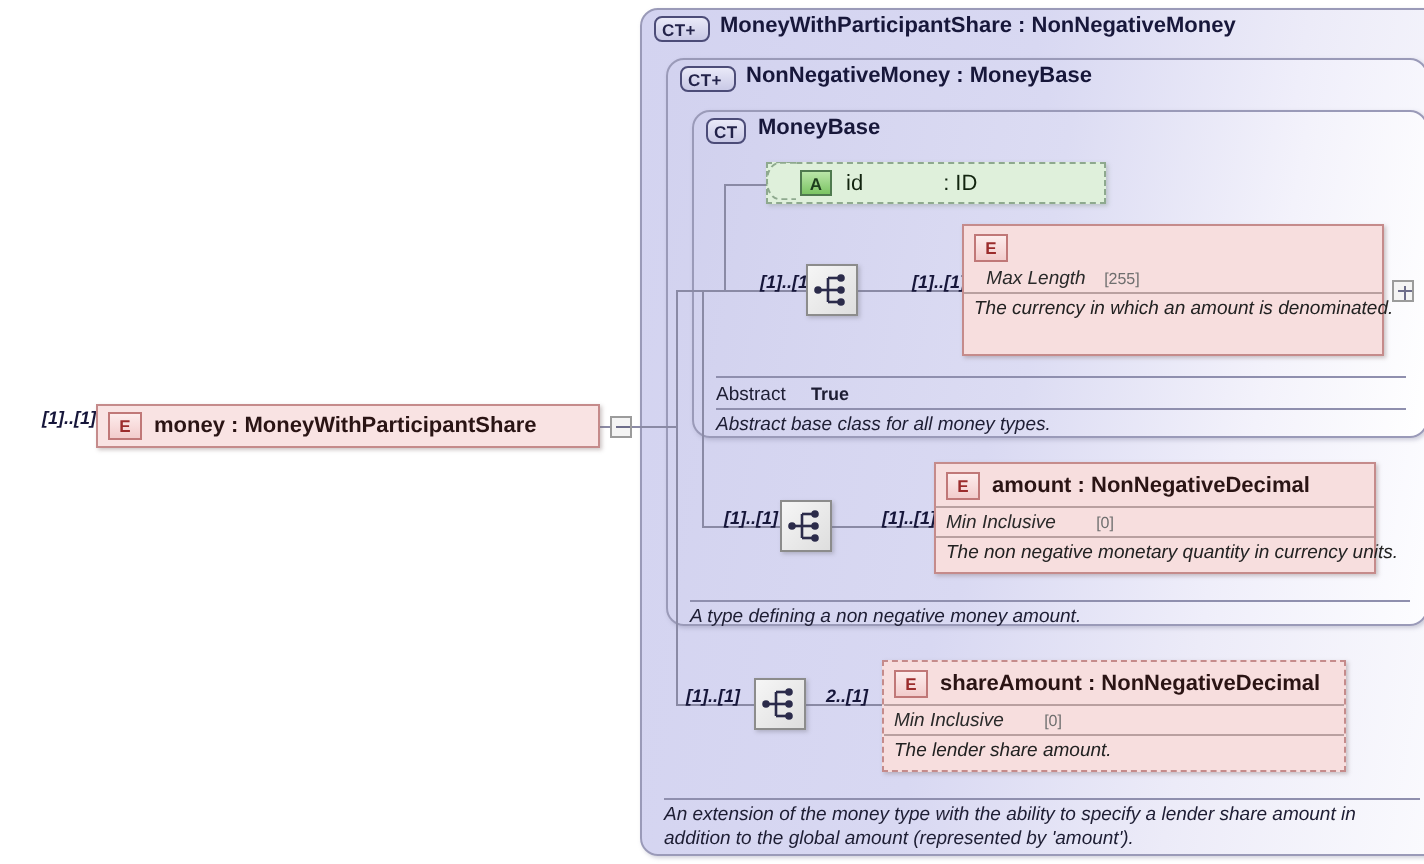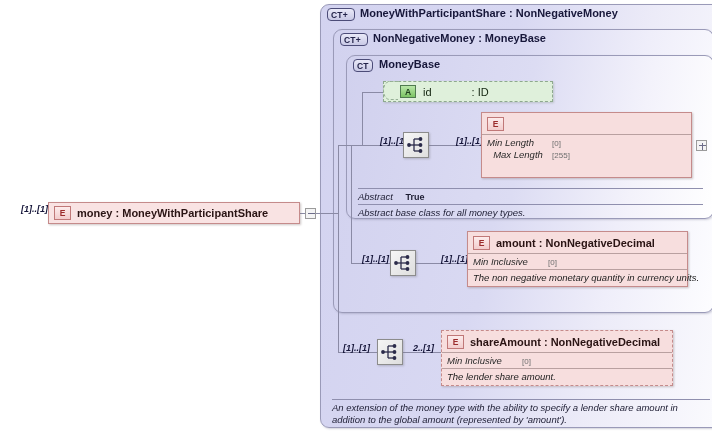--- a/index.html
+++ b/index.html
@@ -185,21 +185,21 @@
   .ct-absrow{
     position:absolute;
     border-top:1px solid #8f8fae;
     font-size:9.5px;
     color:#1d1d33;
     line-height:12px;
     padding-top:2px;
     box-sizing:border-box;
     white-space:nowrap;
   }
-  .abs-lbl{font-style:italic;display:inline-block;}
+  .abs-lbl{display:inline-block;}
   .abs-val{font-weight:bold;font-size:9px;display:inline-block;}
 </style>
 </head>
 <body>
 
 <div class="canvas">
 
   <div class="ct-box lvl1" style="left:303px;top:4px;width:405px;height:424px;">
   </div>
   <div class="ct-badge" style="left:310px;top:8px;width:28px;">CT+</div>
@@ -214,20 +214,21 @@
   </div>
   <div class="ct-badge" style="left:336px;top:59px;width:20px;">CT</div>
   <div class="ct-title" style="left:362px;top:58px;text-align:right;">MoneyBase</div>
 
   <div class="ct-absrow" style="left:341px;top:188px;width:345px;height:14px;">
     <span class="abs-lbl">Abstract</span>
     <span class="abs-val" style="margin-left:10px;">True</span>
   </div>
   <div class="ct-footer" style="left:341px;top:204px;width:345px;height:14px;">Abstract base class for all money types.</div>
 
+  <div class="ct-footer" style="left:328px;top:300px;width:360px;height:14px;">A type defining a non negative money amount.</div>
 
   <div class="ct-footer" style="left:315px;top:399px;width:378px;height:28px;white-space:normal;">An extension of the money type with the ability to specify a lender share amount in addition to the global amount (represented by 'amount').</div>
 
   <div class="ln-h" style="left:283px;top:213px;width:5px;"></div>
   <div class="ln-h" style="left:298px;top:213px;width:24px;"></div>
 
   <div class="ln-v" style="left:321px;top:145px;height:208px;"></div>
 
   <div class="ln-h" style="left:321px;top:352px;width:39px;"></div>
 
@@ -311,28 +312,25 @@
       <circle cx="16.5" cy="12" r="1.9" fill="#2b2b4a"></circle>
       <circle cx="16.5" cy="18" r="1.9" fill="#2b2b4a"></circle>
     </svg>
   </div>
   <div class="card" style="left:396px;top:343px;">2..[1]</div>
 
   <div class="el-box" style="left:464px;top:112px;width:211px;height:66px;">
     <div class="el-head">
       <span class="el-badge">E</span>
     </div>
-    <div class="facet-row" style="padding-bottom:0;">
-      <span class="facet-name" style="width:62px;">Min Length</span>
-      <span class="facet-val">[0]</span>
-    </div>
     <div class="facet-row" style="border-top:none;padding-top:0;">
       <span class="facet-name" style="width:62px;text-align:center;">Max Length</span>
       <span class="facet-val">[255]</span>
     </div>
+    <div class="el-desc">The currency in which an amount is denominated.</div>
   </div>
   <div class="tgl plus" style="left:679px;top:140px;"></div>
 
   <div class="el-box" style="left:450px;top:231px;width:221px;height:56px;">
     <div class="el-head">
       <span class="el-badge">E</span>
       <span class="el-name">amount  : NonNegativeDecimal</span>
     </div>
     <div class="facet-row">
       <span class="facet-name" style="width:72px;">Min Inclusive</span>

